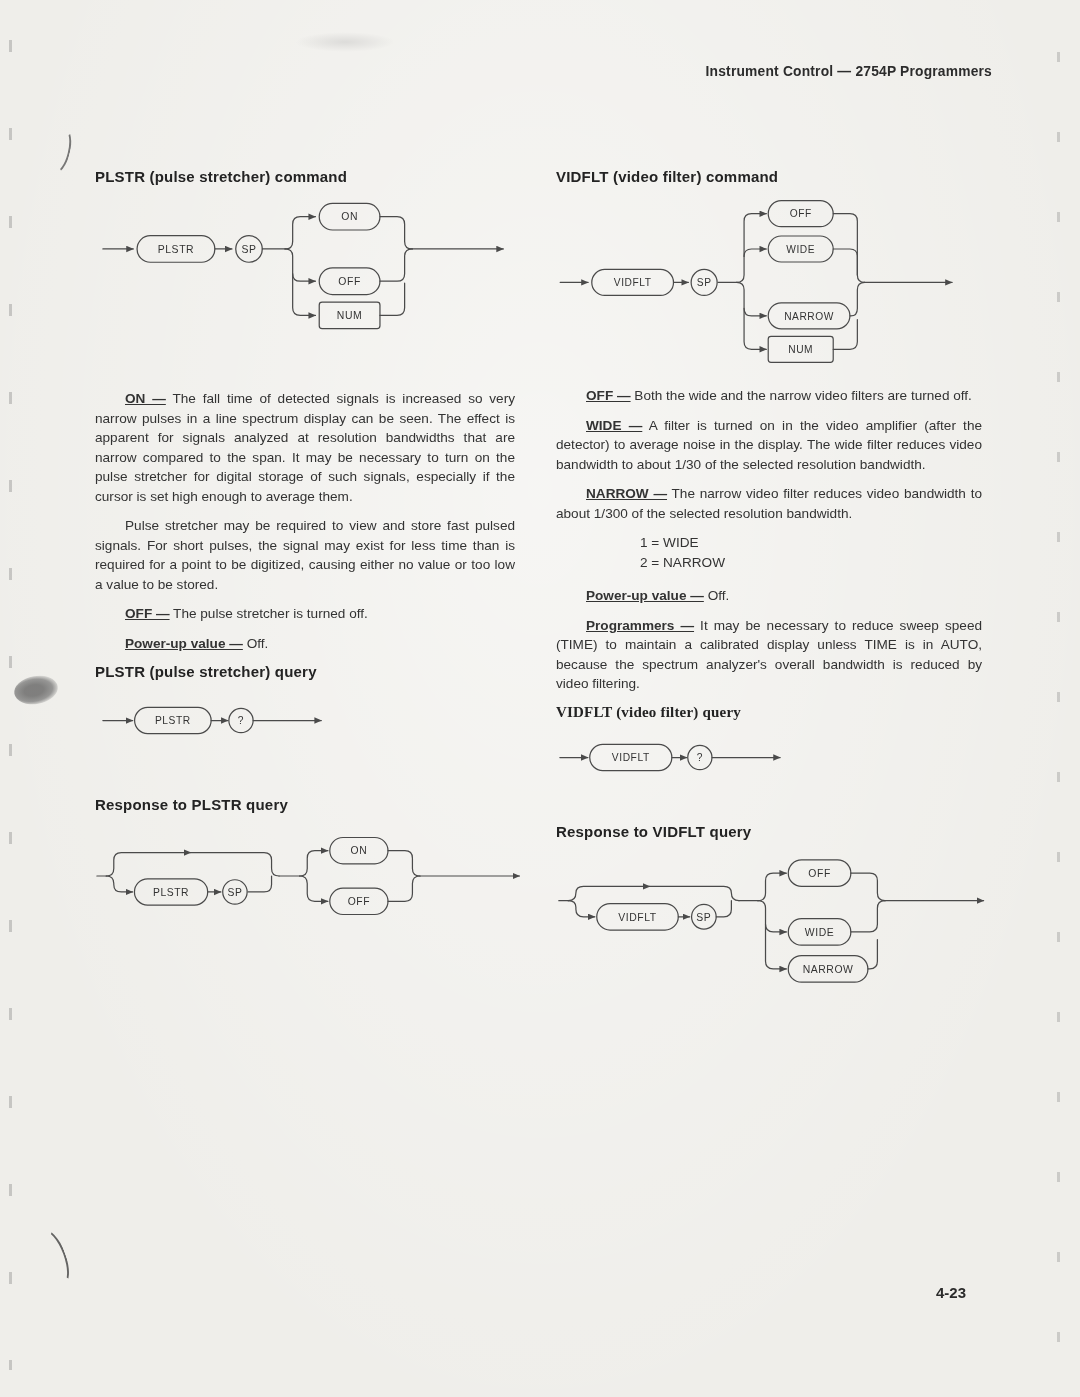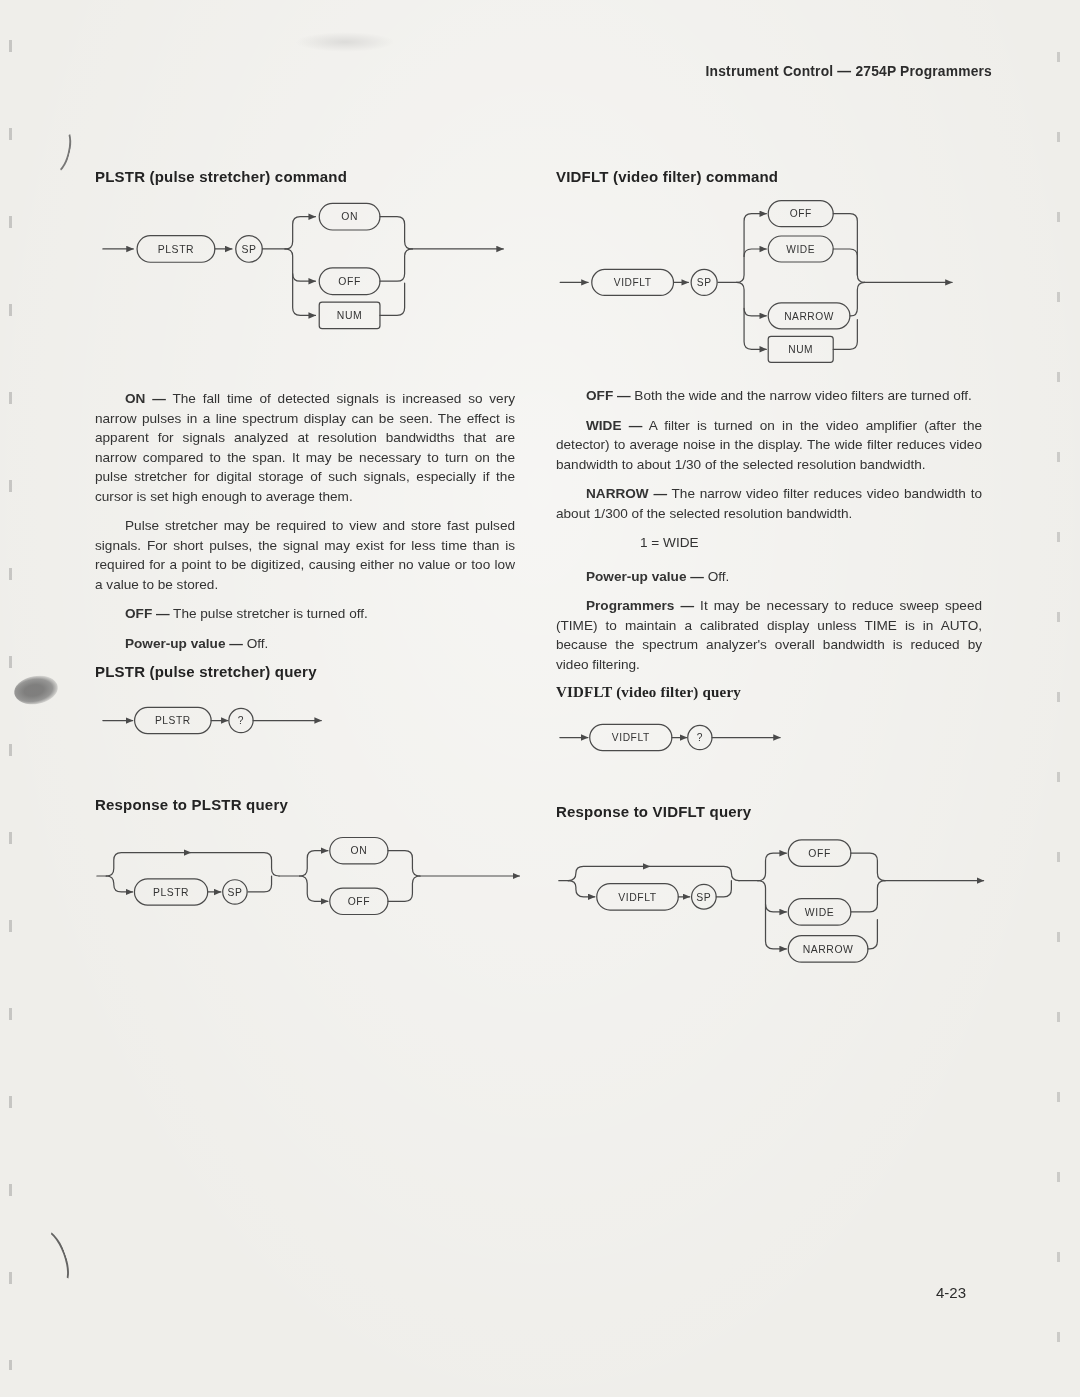--- a/index.html
+++ b/index.html
@@ -20,21 +20,21 @@
   .col{position:absolute;top:168px;}
   .col-left{left:95px;width:420px;}
   .col-right{left:556px;width:426px;}
   h3.head{
     font-size:15px;font-weight:bold;color:#232323;margin:0;letter-spacing:.2px;
   }
   .para{
     font-size:13.6px;line-height:19.5px;text-align:justify;
     text-indent:30px;margin:0 0 10px;color:#333;
   }
-  .para b{font-weight:bold;}
+  .para b{font-weight:bold;text-decoration:underline;}
   .num-block{font-size:13.6px;line-height:19.5px;color:#333;margin:6px 0 14px;}
   .num-line-first{text-indent:30px;}
   .num-line-rest{margin-left:84px;}
   .num-block b{font-weight:bold;}
   .diagram{margin:0;}
   .diagram svg{display:block;}
   svg.rr .ln path{fill:none;stroke:#4a4a4a;stroke-width:1.3;stroke-linecap:round;}
   svg.rr .sh rect, svg.rr .sh circle{fill:none;stroke:#4a4a4a;stroke-width:1.3;}
   svg.rr text{
     font-family:"Liberation Sans",sans-serif;font-size:11px;fill:#333;
@@ -45,21 +45,21 @@
   .d-resp-l{margin:16px 0 0 0;}
   .d-cmd-r{margin:12px 0 20px 2px;}
   .d-query-r{margin:16px 0 44px 2px;}
   .d-resp-r{margin:18px 0 0 0;}
   .h-query-l{margin-top:28px;}
   .h-resp-l{margin-top:50px;}
   .h-query-r{margin-top:18px;font-family:Liberation Serif, serif;}
   .h-resp-r{margin-top:46px;}
   .pageno{
     position:absolute;left:936px;top:1284px;
-    font-size:15px;font-weight:normal;color:#2b2b2b;
+    font-size:15px;font-weight:bold;color:#2b2b2b;
   }
   
   .edge-marks-left{
     position:absolute;left:9px;top:40px;width:3px;height:1330px;opacity:.32;
     background:repeating-linear-gradient(180deg,#6f6f6f 0 12px,transparent 12px 88px);
   }
   .edge-marks-right{
     position:absolute;left:1057px;top:52px;width:3px;height:1320px;opacity:.28;
     background:repeating-linear-gradient(180deg,#6f6f6f 0 10px,transparent 10px 80px);
   }
@@ -235,20 +235,21 @@
         <text x="261" y="168">NUM</text>
       </svg>
     </div>
 
     <p class="para"><b>OFF —</b> <span>Both the wide and the narrow video filters are turned off.</span></p>
     <p class="para"><b>WIDE —</b> <span>A filter is turned on in the video amplifier (after the detector) to average noise in the display. The wide filter reduces video bandwidth to about 1/30 of the selected resolution bandwidth.</span></p>
     <p class="para"><b>NARROW —</b> <span>The narrow video filter reduces video bandwidth to about 1/300 of the selected resolution bandwidth.</span></p>
 
     <div class="num-block">
       <div class="num-line-rest"><span>1 = WIDE</span></div>
+      <div class="num-line-rest"><span>2 = NARROW</span></div>
     </div>
 
     <p class="para"><b>Power-up value —</b> <span>Off.</span></p>
     <p class="para"><b>Programmers —</b> <span>It may be necessary to reduce sweep speed (TIME) to maintain a calibrated display unless TIME is in AUTO, because the spectrum analyzer's overall bandwidth is reduced by video filtering.</span></p>
 
     <h3 class="head h-query-r">VIDFLT (video filter) query</h3>
 
     <div class="diagram d-query-r">
       <svg class="rr" width="280" height="42" viewBox="0 0 300 45">
         <defs>

